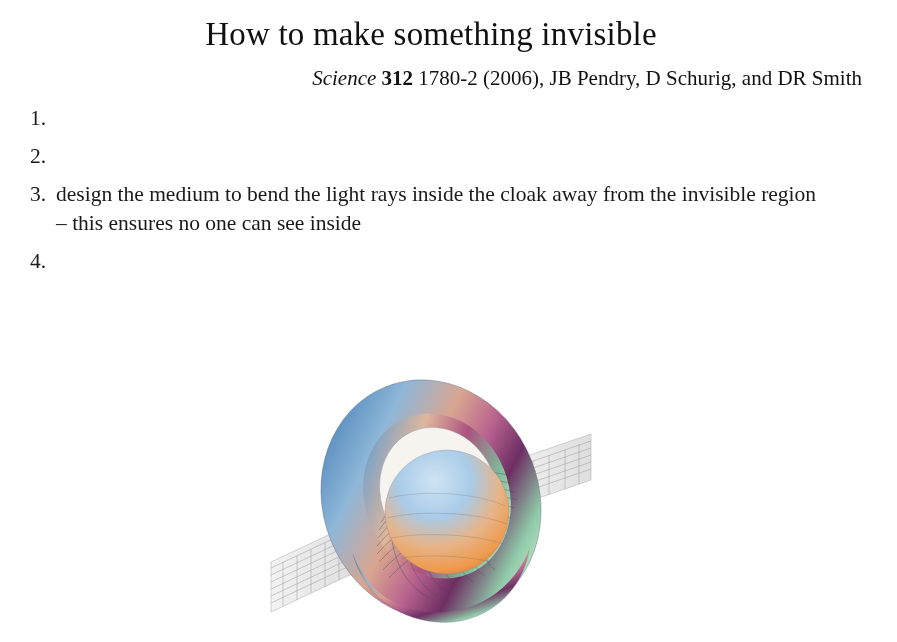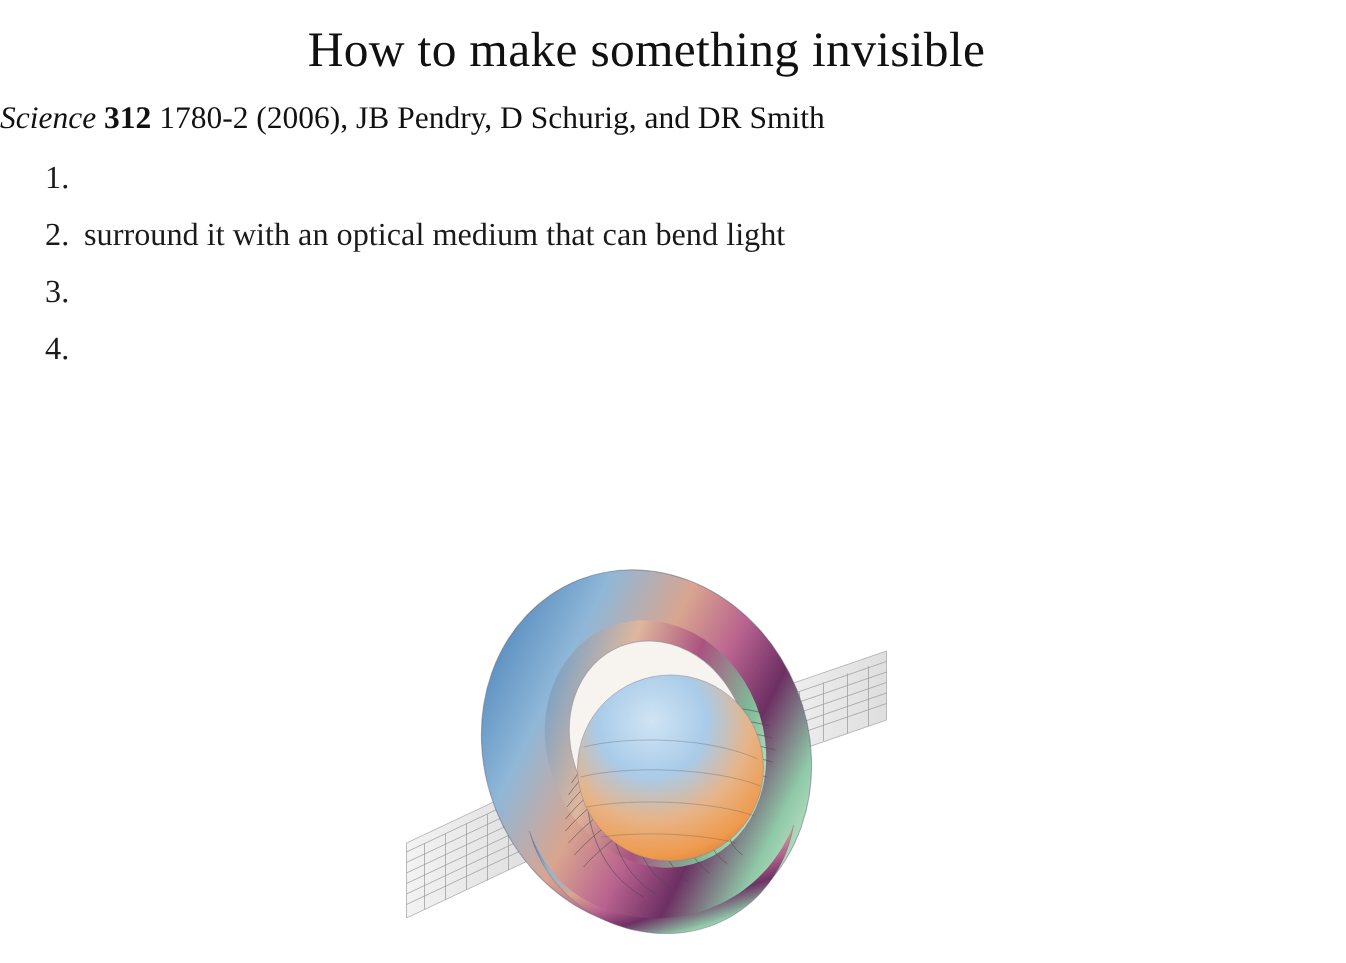--- a/index.html
+++ b/index.html
@@ -26,21 +26,21 @@
     padding-top: 14px;
   }
   .title-line {
     font-size: 33px;
     line-height: 40px;
     font-weight: normal;
     letter-spacing: 0.2px;
     color: #111111;
   }
   .citation {
-    text-align: left;
+    text-align: right;
     font-size: 21px;
     line-height: 28px;
     margin-top: 10px;
     color: #111111;
   }
   .citation .journal {
     font-style: italic;
   }
   .citation .volume {
     font-weight: bold;
@@ -98,24 +98,24 @@
   <div class="citation">
     <span class="journal">Science</span><span>&nbsp;</span><span class="volume">312</span><span> 1780-2 (2006), JB Pendry, D Schurig, and DR Smith</span>
   </div>
 
   <ul class="steps">
     <li class="step">
       <span class="num">1.</span>
     </li>
     <li class="step">
       <span class="num">2.</span>
-      <span class="txt">surround it with an optical medium that can bend light</span>
     </li>
     <li class="step">
       <span class="num">3.</span>
+      <span class="txt">design the medium to bend the light rays inside the cloak away from the invisible region – this ensures no one can see inside</span>
     </li>
     <li class="step">
       <span class="num">4.</span>
     </li>
   </ul>
 
   <div class="figure-wrap">
     <div class="figure">
       <svg class="cloak" width="340" height="260" viewBox="0 0 340 260" xmlns="http://www.w3.org/2000/svg">
         <defs>

